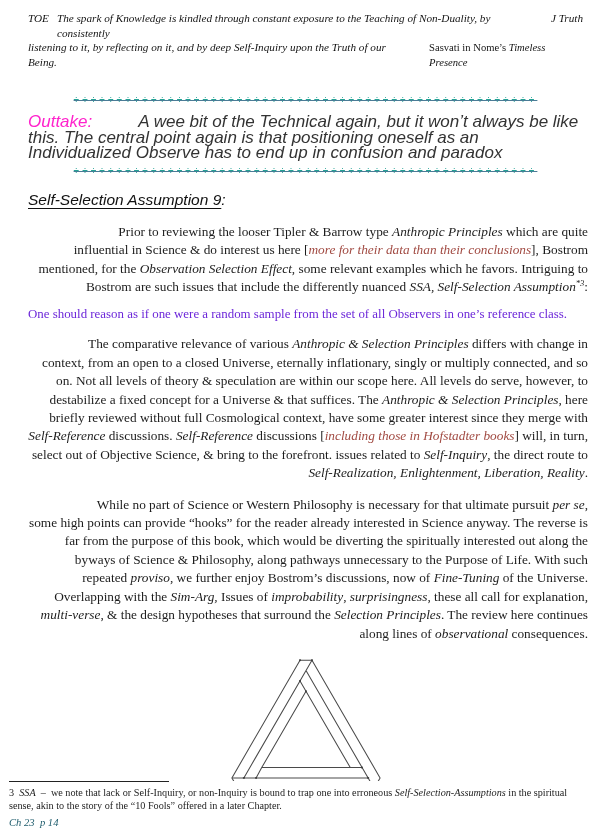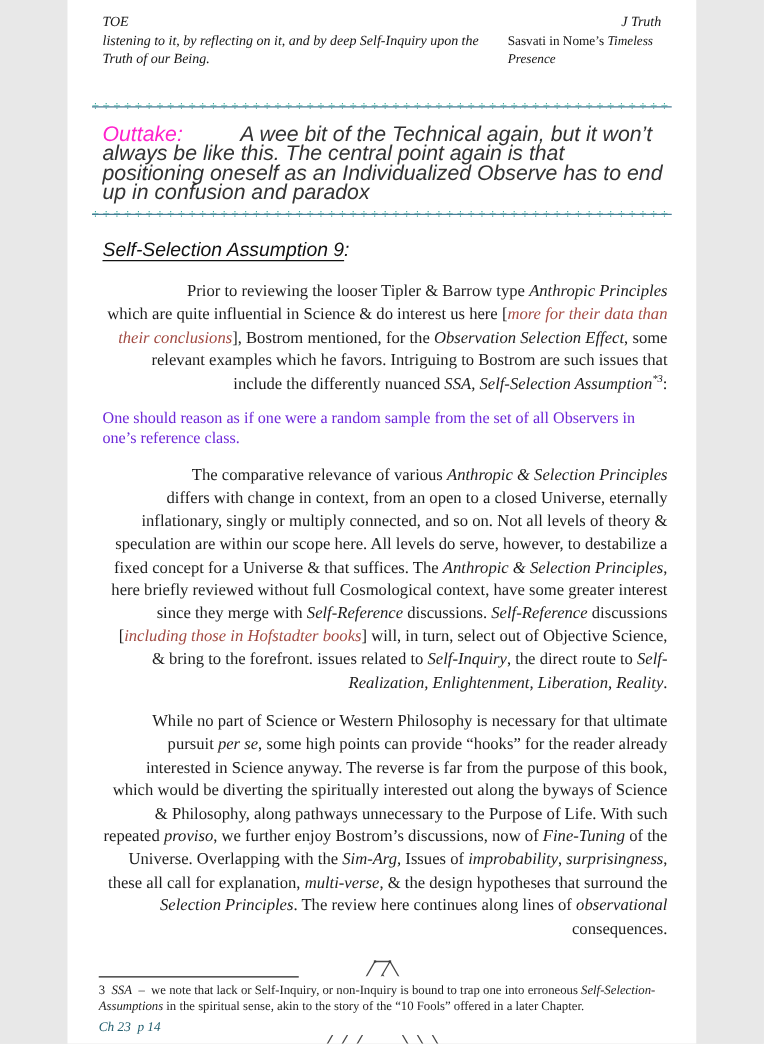--- a/index.html
+++ b/index.html
@@ -1,17 +1,17 @@
 <!DOCTYPE html>
 <html><head>
 <meta charset="utf-8">
 <style>
   html,body{margin:0;padding:0;background:#e8e8e8;}
   .page{
-    position:relative;width:503px;height:835px;margin:0 auto;background:#ffffff;
+    position:relative;width:611px;height:835px;margin:0 auto;background:#ffffff;
     overflow:hidden;font-family:"Liberation Serif",serif;color:#1c1c1c;
   }
   
   .hdr{padding:11px 28px 0 28px;font-style:italic;font-size:11.2px;line-height:14.5px;color:#141414;}
   .hdr-l1{display:flex;justify-content:space-between;align-items:baseline;gap:8px;}
   .hdr-l1 .toe{flex:none;}
   .hdr-l1 .auth{flex:none;font-style:italic;}
   .hdr-l2{display:flex;justify-content:center;gap:20px;align-items:baseline;}
   .attrib{font-style:normal;font-size:10.6px;}
   
@@ -44,36 +44,37 @@
   .t-i{font-style:italic;}
   .t-ri{font-style:italic;color:#a14a42;}
   .t-sup{font-style:italic;vertical-align:super;font-size:8.5px;line-height:0;}
   .assumption{
     margin:10px 23px 0 28px;color:#6d28d9;font-size:12.9px;line-height:16px;
   }
   
   .figure{margin-top:4px;text-align:center;}
   .figure svg{display:inline-block;}
   
-  .footarea{position:absolute;left:25px;right:25px;bottom:7px;background:#ffffff;}
+  .footarea{position:absolute;left:9px;right:25px;bottom:7px;background:#ffffff;}
   .fn-rule{width:160px;height:1px;background:#222222;margin-bottom:4px;}
   .fn-text{margin:0;font-size:10.2px;line-height:13px;color:#1c1c1c;white-space:pre-wrap;}
   .page-label{
     margin-top:5px;font-style:italic;font-size:10.6px;
     color:#215e6e;white-space:pre;
   }
 </style>
 </head>
 <body>
 
 <div class="page">
 
   <div class="hdr">
     <div class="hdr-l1">
       <span class="toe">TOE</span>
+      <span class="hq">The spark of Knowledge is kindled through constant exposure to the Teaching of Non-Duality, by consistently</span>
       <span class="auth">J Truth</span>
     </div>
     <div class="hdr-l2">
       <span>listening to it, by reflecting on it, and by deep Self-Inquiry upon the Truth of our Being.</span>
       <span class="attrib"><span>Sasvati in Nome’s </span><span class="t-i">Timeless Presence</span></span>
     </div>
   </div>
 
   <div class="divider div-top">÷÷÷÷÷÷÷÷÷÷÷÷÷÷÷÷÷÷÷÷÷÷÷÷÷÷÷÷÷÷÷÷÷÷÷÷÷÷÷÷÷÷÷÷÷÷÷÷÷÷÷÷÷÷</div>
 

